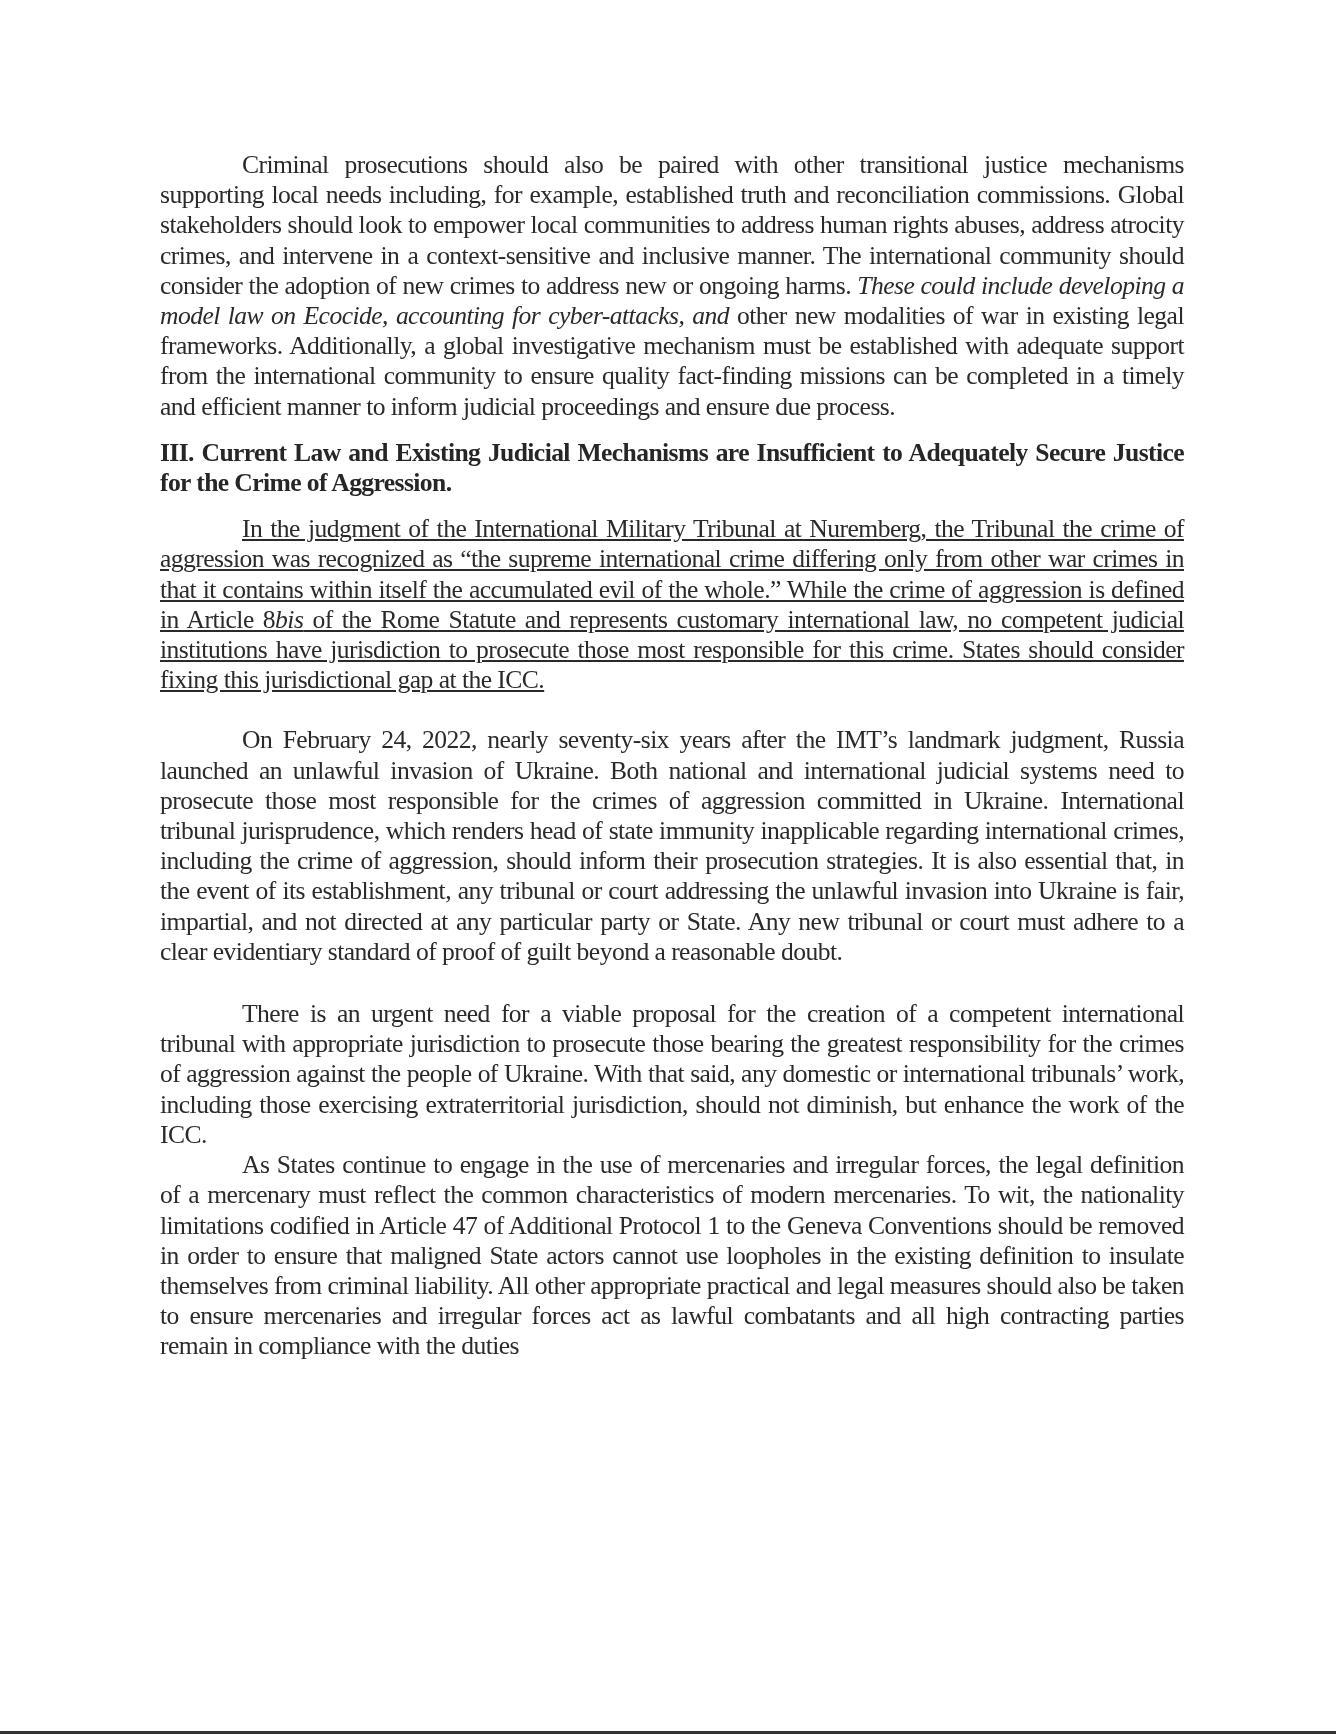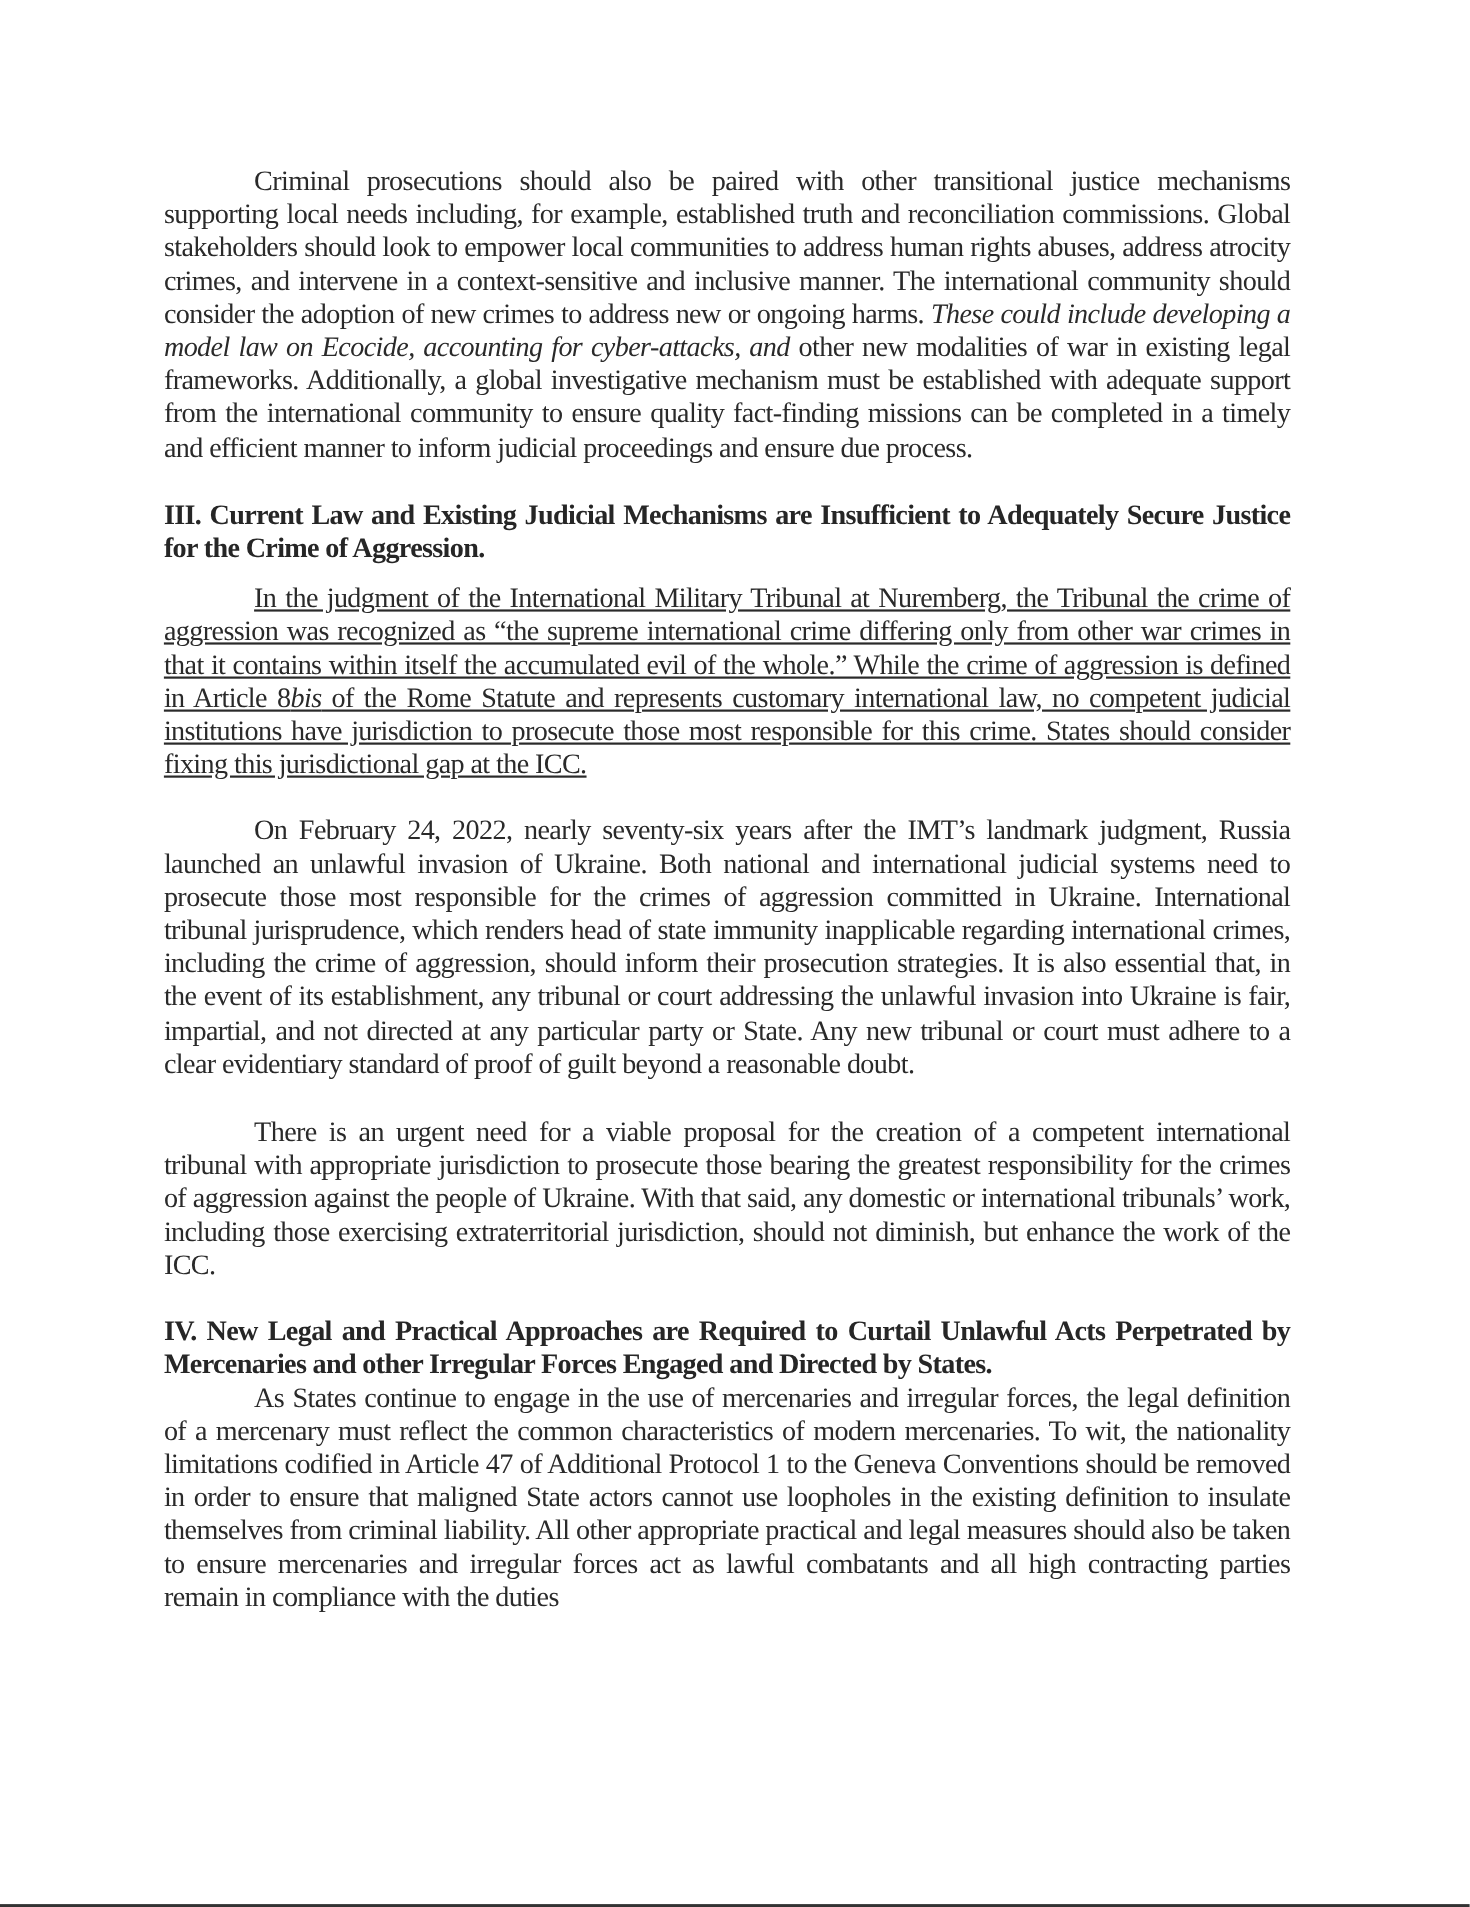--- a/index.html
+++ b/index.html
@@ -10,21 +10,21 @@
     body {
       width: 1336px;
       height: 1734px;
       position: relative;
       overflow: hidden;
       font-family: "Liberation Serif", "DejaVu Serif", serif;
       color: #2a2a2a;
     }
     .page {
       position: absolute;
-      left: 149px;
+      left: 160px;
       top: 150px;
       width: 1024px;
     }
     .para {
       margin: 0;
       font-size: 25.6px;
       line-height: 30.2px;
       text-align: justify;
       text-indent: 82px;
       letter-spacing: -0.55px;
@@ -34,21 +34,21 @@
     .heading {
       margin: 0;
       font-size: 25.6px;
       line-height: 30.2px;
       font-weight: bold;
       text-align: justify;
       letter-spacing: -0.6px;
       color: #262626;
     }
     #p1 { margin-top: 0; }
-    #h3 { margin-top: 31px; }
+    #h3 { margin-top: 16px; }
     #p2 { margin-top: 16px; text-decoration: underline; }
     #p3 { margin-top: 30px; }
     #p4 { margin-top: 32px; }
     #h4 { margin-top: 30px; }
     #p5 { }
     .bottom-bar {
       position: absolute;
       left: 0;
       right: 0;
       bottom: 0;
@@ -64,19 +64,18 @@
   <p class="para" id="p1"><span>Criminal prosecutions should also be paired with other transitional justice mechanisms supporting local needs including, for example, established truth and reconciliation commissions. Global stakeholders should look to empower local communities to address human rights abuses, address atrocity crimes, and intervene in a context-sensitive and inclusive manner.  The international community should consider the adoption of new crimes to address new or ongoing harms. </span><span class="it">These could include developing a model law on Ecocide, accounting for cyber-attacks, and</span><span> other new modalities of war in existing legal frameworks.  Additionally, a global investigative mechanism must be established with adequate support from the international community to ensure quality fact-finding missions can be completed in a timely and efficient manner to inform judicial proceedings and ensure due process.</span></p>
 
   <h2 class="heading" id="h3">III. Current Law and Existing Judicial Mechanisms are Insufficient to Adequately Secure Justice for the Crime of Aggression.</h2>
 
   <p class="para" id="p2"><span>In the judgment of the International Military Tribunal at Nuremberg, the Tribunal the crime of aggression was recognized as “the supreme international crime differing only from other war crimes in that it contains within itself the accumulated evil of the whole.”  While the crime of aggression is defined in Article 8</span><span class="it">bis</span><span> of the Rome Statute and represents customary international law, no competent judicial institutions have jurisdiction to prosecute those most responsible for this crime. States should consider fixing this jurisdictional gap at the ICC.</span></p>
 
   <p class="para" id="p3">On February 24, 2022, nearly seventy-six years after the IMT’s landmark judgment, Russia launched an unlawful invasion of Ukraine.  Both national and international judicial systems need to prosecute those most responsible for the crimes of aggression committed in Ukraine. International tribunal jurisprudence, which renders head of state immunity inapplicable regarding international crimes, including the crime of aggression, should inform their prosecution strategies. It is also essential that, in the event of its establishment, any tribunal or court addressing the unlawful invasion into Ukraine is fair, impartial, and not directed at any particular party or State. Any new tribunal or court must adhere to a clear evidentiary standard of proof of guilt beyond a reasonable doubt.</p>
 
   <p class="para" id="p4">There is an urgent need for a viable proposal for the creation of a competent international tribunal with appropriate jurisdiction to prosecute those bearing the greatest responsibility for the crimes of aggression against the people of Ukraine.  With that said, any domestic or international tribunals’ work, including those exercising extraterritorial jurisdiction, should not diminish, but enhance the work of the ICC.</p>
 
-  <h2 class="heading" id="h4">IV. New Legal and Practical Approaches are Required to Curtail Unlawful Acts Perpetrated by Mercenaries and other Irregular Forces Engaged and Directed by States.</h2>
 
   <p class="para" id="p5">As States continue to engage in the use of mercenaries and irregular forces, the legal definition of a mercenary must reflect the common characteristics of modern mercenaries. To wit, the nationality limitations codified in Article 47 of Additional Protocol 1 to the Geneva Conventions should be removed in order to ensure that maligned State actors cannot use loopholes in the existing definition to insulate themselves from criminal liability. All other appropriate practical and legal measures should also be taken to ensure mercenaries and irregular forces act as lawful combatants and all high contracting parties remain in compliance with the duties</p>
 
 </div>
 
 <div class="bottom-bar"></div>
 
 </body></html>

